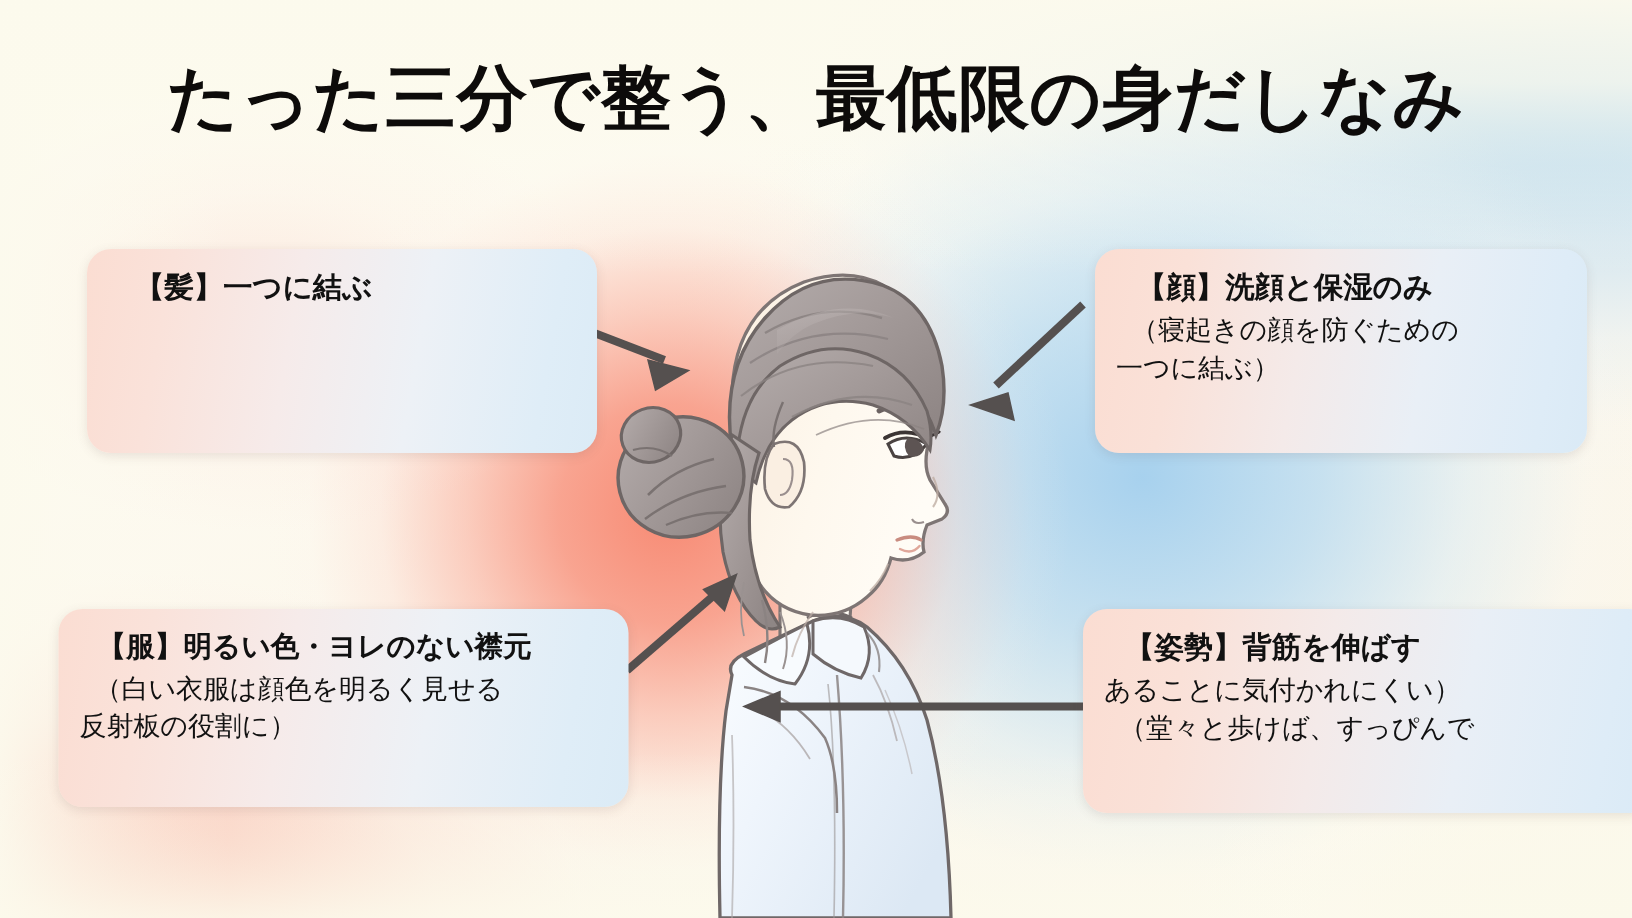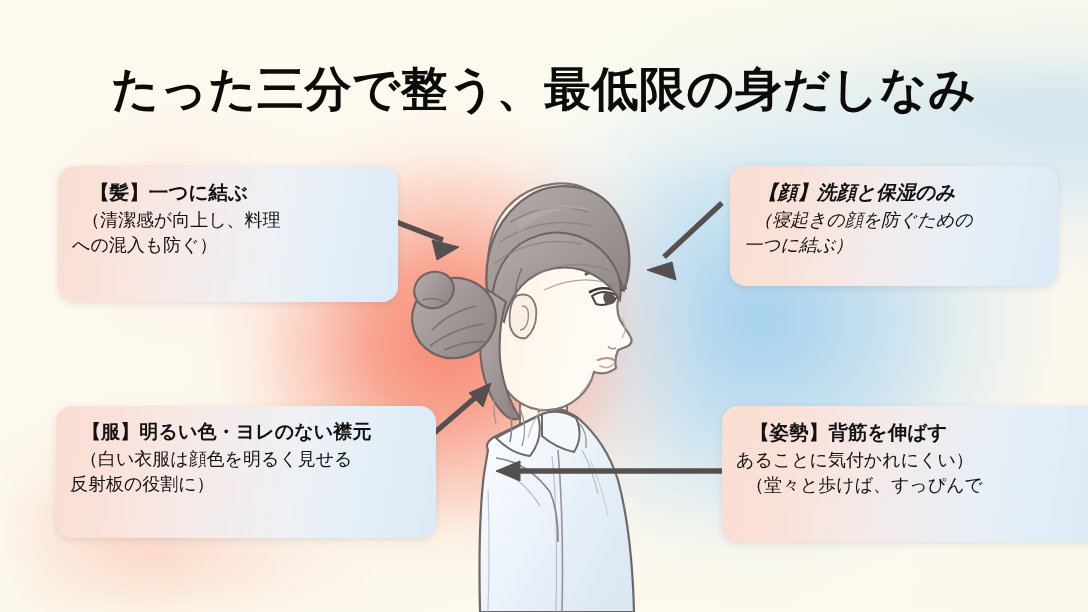--- a/index.html
+++ b/index.html
@@ -85,21 +85,21 @@
        rgba(252,250,237,0.92) 0%,
        rgba(252,250,238,0.55) 5%,
        rgba(255,255,255,0) 14%);
   }
 
   
   .title{
     position:absolute;left:0;right:0;top:34px;text-align:center;
     font-family:"Liberation Serif","DejaVu Serif",serif;
     font-weight:700;font-size:47px;letter-spacing:0.01em;
-    color:#0D0B0A;white-space:nowrap;z-index:40;margin-top:24px;
+    color:#0D0B0A;white-space:nowrap;z-index:40;
   }
 
   
   #illo{position:absolute;left:392px;top:150px;width:320px;height:462px;z-index:14;}
   #illo svg{display:block;width:100%;height:100%;}
 
   
   #arrows{position:absolute;inset:0;z-index:22;pointer-events:none;}
 
   
@@ -122,22 +122,22 @@
     letter-spacing:0.005em;white-space:nowrap;
   }
   .c-body{
     font-weight:400;font-size:18px;line-height:1.38;
     letter-spacing:-0.002em;margin-top:3px;
   }
   .c-body .l{display:block;white-space:nowrap;}
   .c-body .l.ind{padding-left:10px;}
 
   #box-hair {left:58px; top:166px; width:340px; height:136px;}
-  #box-face {left:730px;top:166px; width:328px; height:120px;font-style:italic;}
-  #box-cloth{left:56px; top:406px; width:380px; height:132px;}
+  #box-face {left:730px;top:166px; width:328px; height:136px;}
+  #box-cloth{left:39px; top:406px; width:380px; height:132px;}
   #box-post {left:722px;top:406px; width:380px; height:136px;}
 
   #box-hair  .c-head{padding-left:18px;}
   #box-face  .c-head{padding-left:14px;}
   #box-cloth .c-head{padding-left:12px;font-size:19px;}
   #box-post  .c-head{padding-left:14px;}
 </style>
 </head>
 <body>
 
@@ -326,24 +326,20 @@
 
       <g>
         <line x1="722" y1="471" x2="515" y2="471"></line>
         <polygon points="496,471 520,461 520,481" stroke-width="1"></polygon>
       </g>
     </g>
   </svg>
 
   <div class="callout left" id="box-hair">
     <div class="c-head">【髪】一つに結ぶ</div>
-    <div class="c-body">
-      <span class="l ind">（清潔感が向上し、料理</span>
-      <span class="l">への混入も防ぐ）</span>
-    </div>
   </div>
 
   <div class="callout right" id="box-face">
     <div class="c-head">【顔】洗顔と保湿のみ</div>
     <div class="c-body">
       <span class="l ind">（寝起きの顔を防ぐための</span>
       <span class="l">一つに結ぶ）</span>
     </div>
   </div>
 

